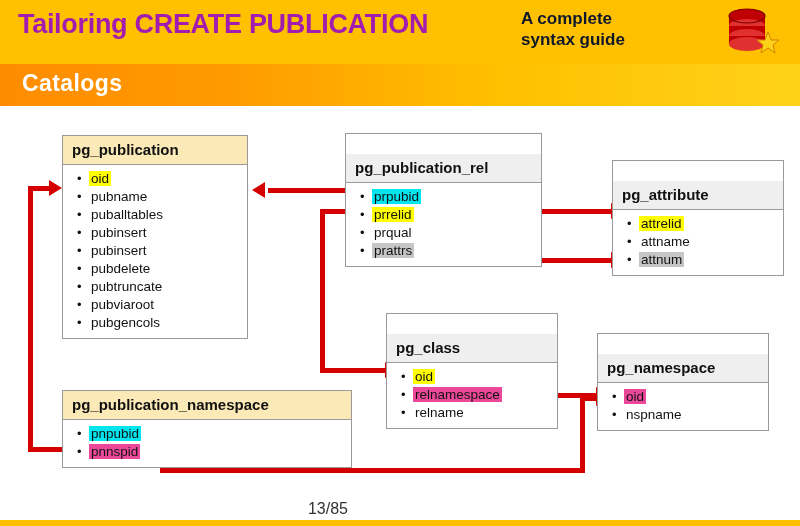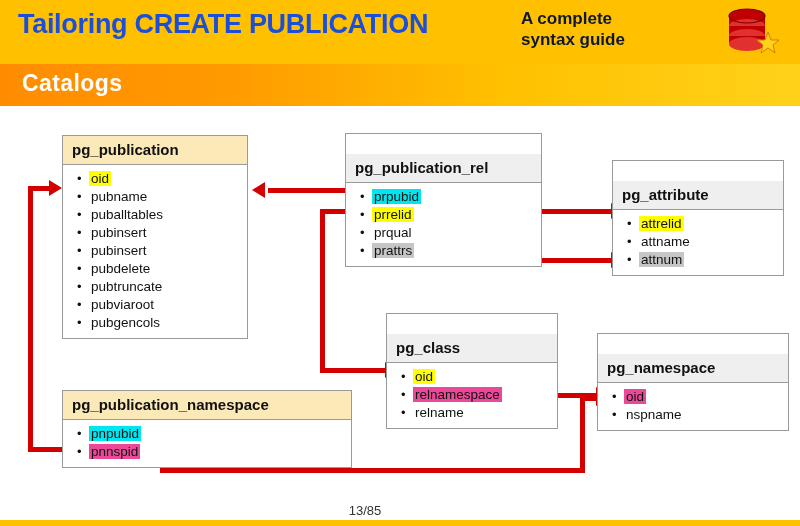--- a/index.html
+++ b/index.html
@@ -32,21 +32,21 @@
     position: absolute;
     left: 0; top: 64px;
     width: 800px; height: 42px;
     background: linear-gradient(90deg, #ff8c00 0%, #ff9a00 28%, #ffc000 62%, #ffd21a 100%);
   }
   .title-main {
     position: absolute;
     left: 18px; top: 9px;
     font-size: 27px;
     font-weight: bold;
-    color: #1d4ed8;
+    color: #a21caf;
     letter-spacing: -0.3px;
     white-space: nowrap;
   }
   .title-sub {
     position: absolute;
     left: 521px; top: 8px;
     width: 180px;
     font-size: 17px;
     font-weight: bold;
     color: #0f172a;
@@ -112,21 +112,21 @@
   .hl-gray   { background: #c6c6c6; }
 
   .hdr-cream { background: #fbe9b7; }
   .hdr-gray  { background: #efefef; margin-top: 20px; }
 
   
   #t-pg_publication            { left: 62px;  top: 135px; width: 186px; }
   #t-pg_publication_rel        { left: 345px; top: 133px; width: 197px; }
   #t-pg_attribute              { left: 612px; top: 160px; width: 172px; }
   #t-pg_class                  { left: 386px; top: 313px; width: 172px; }
-  #t-pg_namespace              { left: 597px; top: 333px; width: 192px; }
+  #t-pg_namespace              { left: 597px; top: 333px; width: 172px; }
   #t-pg_publication_namespace  { left: 62px;  top: 390px; width: 290px; }
 
   
   .ln {
     position: absolute;
     background: #d40000;
     z-index: 2;
   }
   .arrow-head {
     position: absolute;
@@ -143,23 +143,22 @@
     border-bottom: 8px solid transparent;
     border-left: 13px solid #d40000;
   }
 
   
   .footer {
     position: absolute;
     left: 0; bottom: 8px;
     width: 656px;
     text-align: center;
-    font-size: 13px;
+    font-size: 16px;
     color: #333;
-    margin-left: 37px;
   }
   .footer-band {
     position: absolute;
     left: 0; bottom: 0;
     width: 800px; height: 6px;
     background: #ffc000;
   }
 </style>
 </head>
 <body>

